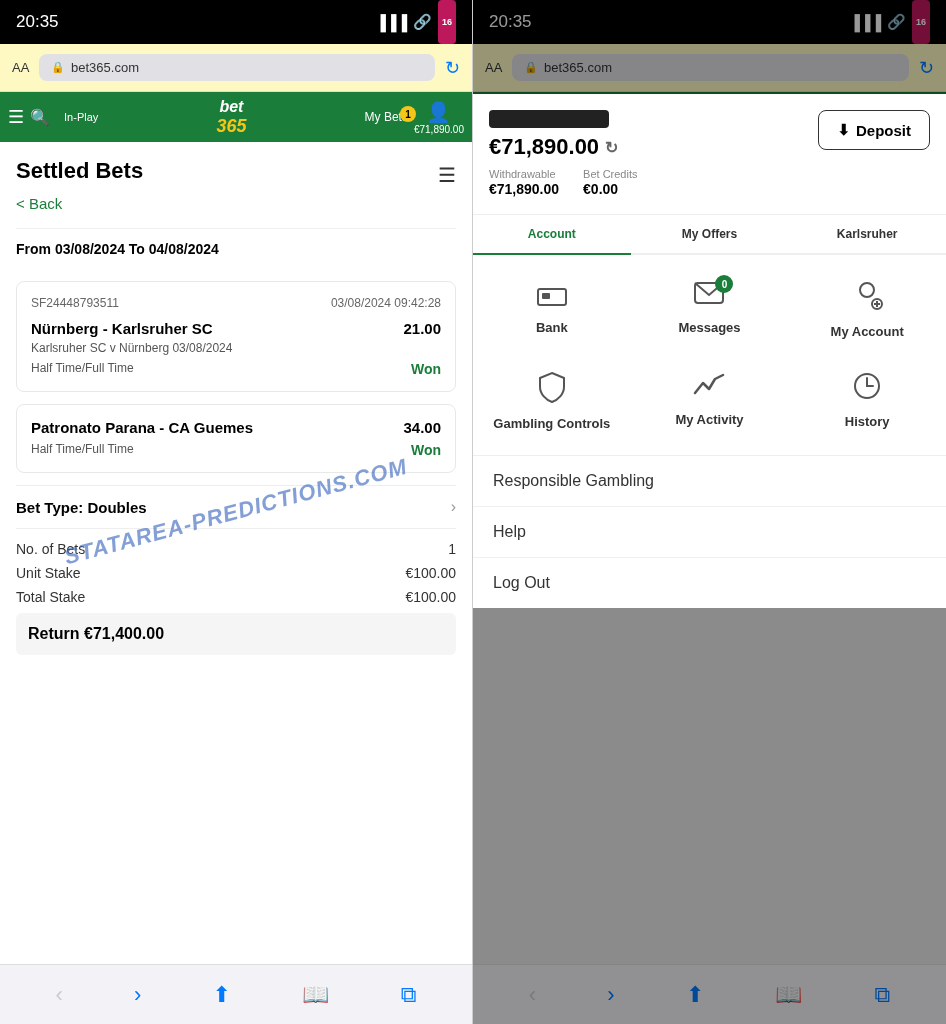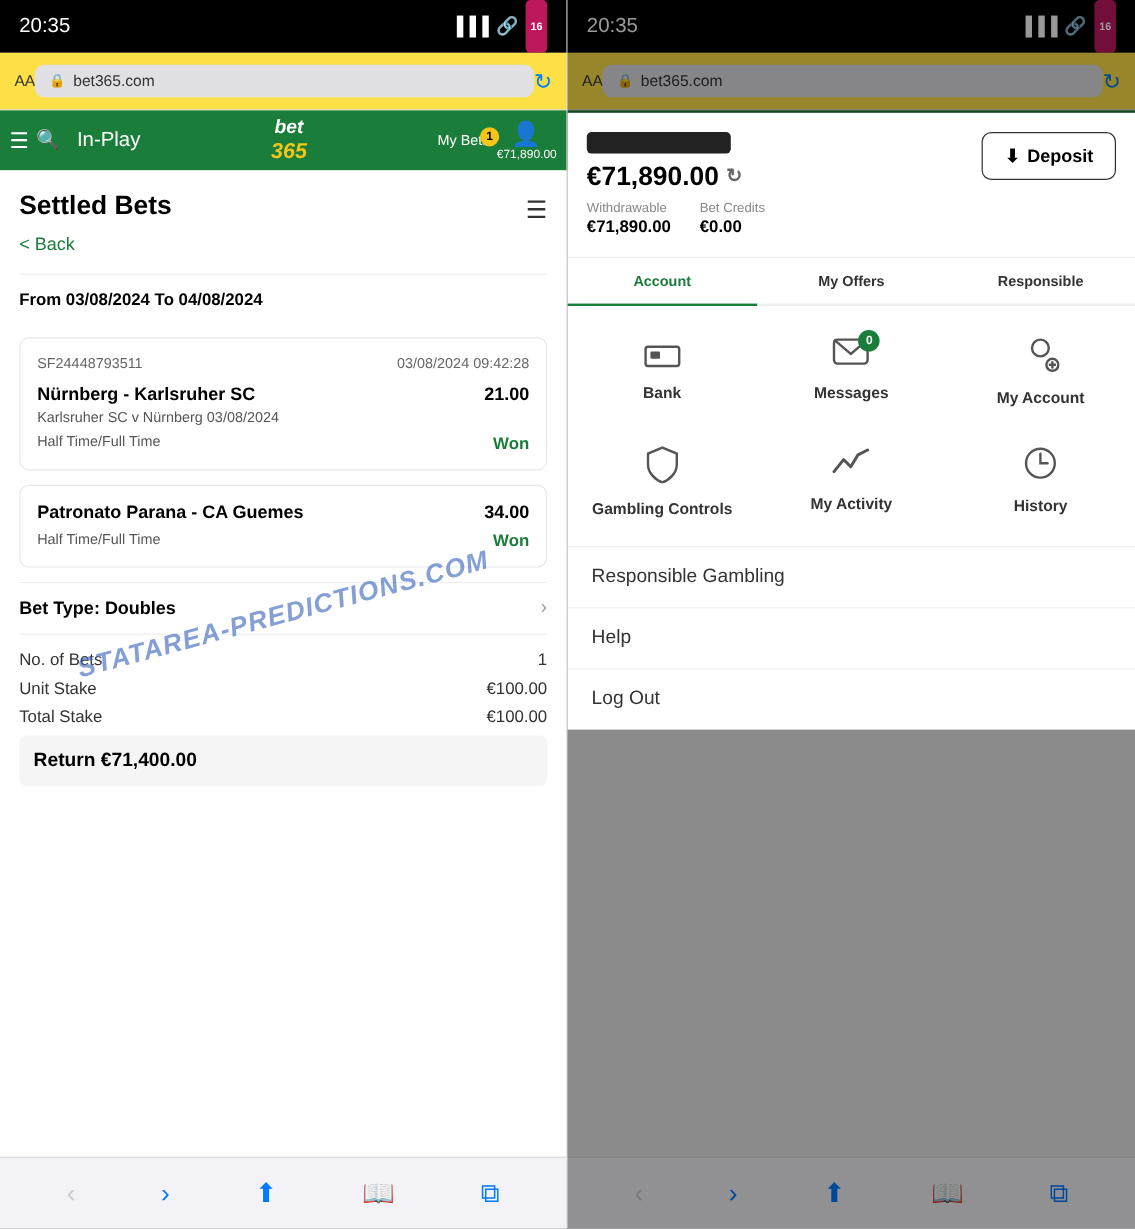--- a/index.html
+++ b/index.html
@@ -10,40 +10,40 @@
     .status-bar {
       display: flex; align-items: center; justify-content: space-between;
       padding: 6px 16px; background: #000; color: #fff; font-size: 15px; font-weight: 600; height: 44px;
     }
     .status-bar .time { font-size: 17px; font-weight: 400; }
     .status-bar .icons { display: flex; align-items: center; gap: 6px; }
     .battery-badge { background: #be185d; color: #fff; font-size: 9px; font-weight: 700; border-radius: 4px; padding: 17px 4px; }
 
     
     .browser-chrome {
-      background: #fde047; padding: 8px 12px; display: flex; align-items: center; height: 48px; border-bottom: 1px solid #ddd;
+      background: #fef9c3; padding: 8px 12px; display: flex; align-items: center; gap: 10px; height: 48px; border-bottom: 1px solid #ddd;
     }
     .aa-text { font-size: 13px; color: #333; font-weight: 500; }
     .url-bar { flex: 1; background: #e0e0e5; border-radius: 8px; padding: 6px 12px; display: flex; align-items: center; gap: 6px; font-size: 13px; color: #333; }
     .lock-icon { color: #666; font-size: 11px; }
     .refresh-btn { color: #007aff; font-size: 18px; }
 
     
     .panel { flex: 1; display: flex; flex-direction: column; background: #f0f0f0; position: relative; }
 
     
     .nav-bar {
       background: #1a7d3a; display: flex; align-items: center; padding: 0 8px; height: 50px; gap: 6px;
     }
     .nav-menu { color: #fff; font-size: 18px; }
     .nav-search { color: #fff; font-size: 16px; }
     .nav-logo { display: flex; flex-direction: column; align-items: center; margin: 0 auto; font-style: italic; }
     .nav-logo-bet { color: #fff; font-size: 16px; font-weight: 800; }
     .nav-logo-365 { color: #f5c518; font-size: 18px; font-weight: 900; }
-    .nav-inplay { color: #fff; font-size: 17px; font-weight: 500; }
+    .nav-inplay { color: #fff; font-size: 11px; font-weight: 500; }
     .nav-mybets { display: flex; flex-direction: column; align-items: center; color: #fff; font-size: 12px; position: relative; }
     .nav-badge { background: #f5c518; color: #000; border-radius: 50%; width: 16px; height: 16px; font-size: 10px; font-weight: 700; display: flex; align-items: center; justify-content: center; position: absolute; top: -4px; right: -8px; }
     .nav-account { display: flex; flex-direction: column; align-items: center; color: #fff; font-size: 10px; }
     .nav-account-icon { font-size: 20px; }
     .nav-amount { font-size: 10px; color: #fff; }
 
     
     .content { flex: 1; background: #fff; overflow-y: auto; padding: 16px; }
     .page-title { font-size: 22px; font-weight: 700; color: #000; margin-bottom: 8px; }
     .back-link { color: #1a7d3a; font-size: 15px; margin-bottom: 16px; display: block; }
@@ -308,21 +308,21 @@
         </div>
         <button class="deposit-btn">
           <span>⬇</span>
           <span>Deposit</span>
         </button>
       </div>
 
       <div class="account-tabs">
         <div class="account-tab active">Account</div>
         <div class="account-tab">My Offers</div>
-        <div class="account-tab">Responsible</div>
+        <div class="account-tab">Karlsruher</div>
       </div>
 
       <div class="account-grid">
 
         <div class="account-grid-item">
           <div class="grid-icon">
             <svg width="32" height="28" viewBox="0 0 32 28">
                 <rect x="2" y="10" width="28" height="16" rx="2" fill="none" stroke="#555" stroke-width="2"></rect>
                 <rect x="6" y="14" width="8" height="6" rx="1" fill="#555"></rect>
               </svg>

